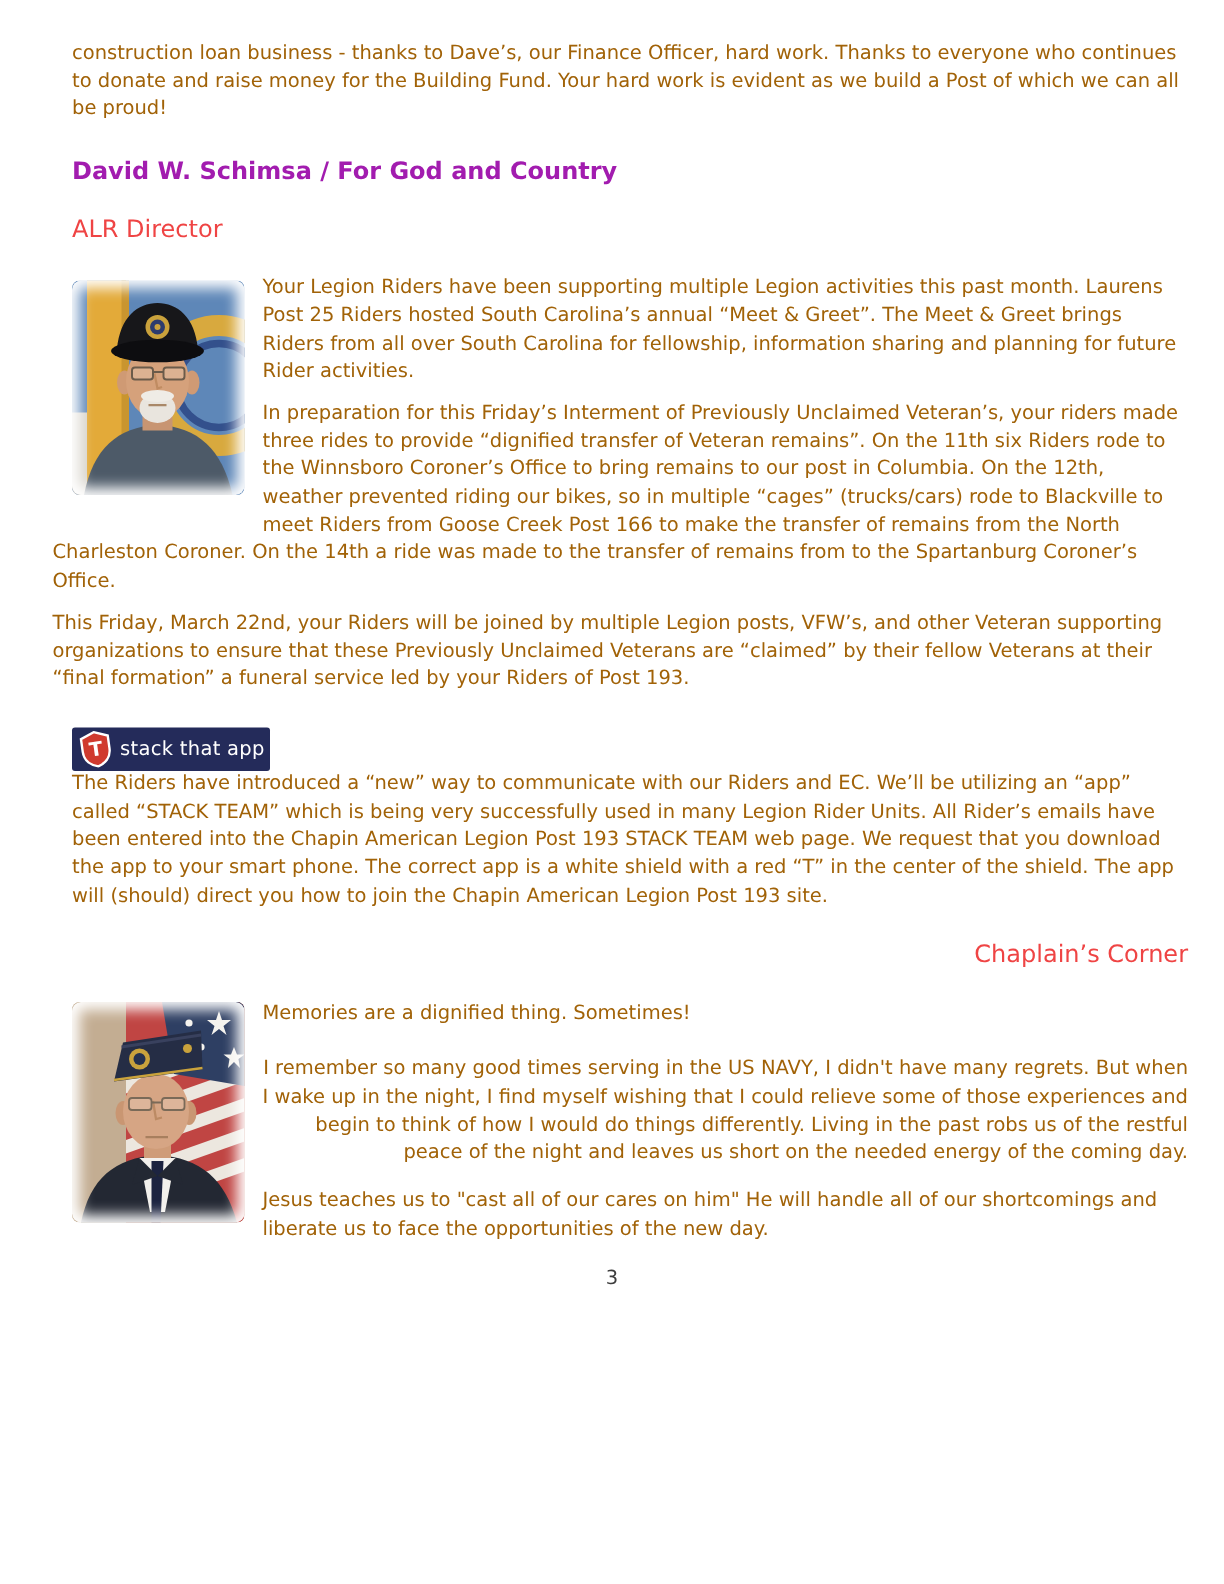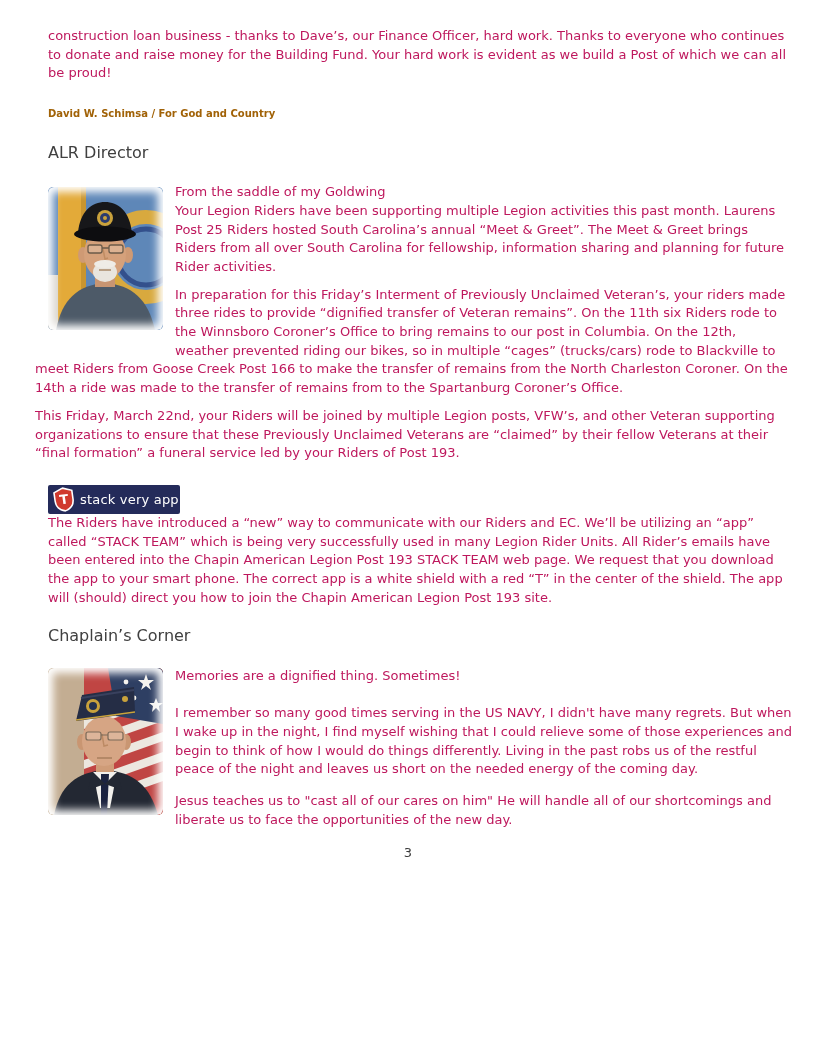--- a/index.html
+++ b/index.html
@@ -2,34 +2,34 @@
 <html><head>
 <meta charset="utf-8">
 <style>
   html,body { margin:0; padding:0; background:#fff; }
   .page {
     position:relative; width:816px; height:1056px; box-sizing:border-box;
     padding:27px 24px 0 35px; background:#ffffff; overflow:hidden;
     font-family:"DejaVu Sans","Liberation Sans",sans-serif;
   }
   p, h2, div { margin:0; padding:0; }
-  .body { font-size:13px; line-height:18.7px; color:#be185d; }
+  .body { font-size:13px; line-height:18.7px; color:#a16207; }
   .ind  { margin-left:13px; }
-  .sig  { font-size:10px; line-height:19px; font-weight:bold; color:#a16207; }
-  .heading { font-size:16px; line-height:19px; font-weight:normal; color:#404040; }
+  .sig  { font-size:16px; line-height:19px; font-weight:bold; color:#a21caf; }
+  .heading { font-size:16px; line-height:19px; font-weight:normal; color:#ef4444; }
 
   .mt-sig-david { margin-top:21px; }
   .mt-alr-head  { margin-top:20px; }
   .mt-flow-alr  { margin-top:21px; }
   .mt-para      { margin-top:9px; }
   .mt-para4     { }
   .mt-sig-tom   { margin-top:20px; }
-  .mt-chap-head { margin-top:19px; }
+  .mt-chap-head { margin-top:19px;text-align:right; }
   .mt-flow-chap { margin-top:22px; }
-  .mt-mem-para  { margin-top:18px; }
+  .mt-mem-para  { margin-top:18px;text-align:right; }
   .mt-jesus     { margin-top:13px; }
 
   .photo { float:left; position:relative; overflow:hidden; border-radius:5px; }
   .photo::after {
     content:""; position:absolute; inset:0; pointer-events:none;
     box-shadow: inset 0 0 9px 5px #ffffff; border-radius:6px;
   }
   .photo-alr  { width:115px; height:143px; margin:4px 12px 12px 13px; }
   .photo-chap { width:115px; height:147px; margin:1px 12px 14px 13px; }
   .photo svg { display:block; }
@@ -77,33 +77,32 @@
         <rect x="40" y="58" width="14" height="8" rx="2" fill="rgba(255,255,255,0.18)" stroke="#6b5b4a" stroke-width="1.3"></rect>
         <rect x="61" y="58" width="14" height="8" rx="2" fill="rgba(255,255,255,0.18)" stroke="#6b5b4a" stroke-width="1.3"></rect>
         <line x1="54" y1="61" x2="61" y2="61" stroke="#6b5b4a" stroke-width="1.3"></line>
         <path d="M30,46 C32,24 44,15 57,15 C70,15 82,24 84,46 C72,41 42,41 30,46 Z" fill="#17171a"></path>
         <ellipse cx="57" cy="47" rx="31" ry="7.5" fill="#0d0d10"></ellipse>
         <circle cx="57" cy="31" r="8" fill="#caa23c"></circle>
         <circle cx="57" cy="31" r="5" fill="#2c3c6e"></circle>
         <circle cx="57" cy="31" r="2" fill="#caa23c"></circle>
       </svg>
     </div>
-    <div class="body">From the saddle of my Goldwing</div>
     <p class="body">Your Legion Riders have been supporting multiple Legion activities this past month. Laurens Post 25 Riders hosted South Carolina’s annual “Meet &amp; Greet”. The Meet &amp; Greet brings Riders from all over South Carolina for fellowship, information sharing and planning for future Rider activities.</p>
     <p class="body mt-para">In preparation for this Friday’s Interment of Previously Unclaimed Veteran’s, your riders made three rides to provide “dignified transfer of Veteran remains”. On the 11th six Riders rode to the Winnsboro Coroner’s Office to bring remains to our post in Columbia. On the 12th, weather prevented riding our bikes, so in multiple “cages” (trucks/cars) rode to Blackville to meet Riders from Goose Creek Post 166 to make the transfer of remains from the North Charleston Coroner. On the 14th a ride was made to the transfer of remains from to the Spartanburg Coroner’s Office.</p>
   </div>
 
   <p class="body mt-para">This Friday, March 22nd, your Riders will be joined by multiple Legion posts, VFW’s, and other Veteran supporting organizations to ensure that these Previously Unclaimed Veterans are “claimed” by their fellow Veterans at their “final formation” a funeral service led by your Riders of Post 193.</p>
 
   <div class="stack-logo">
     <svg width="22" height="25" viewBox="0 0 22 25" xmlns="http://www.w3.org/2000/svg" style="transform:rotate(-8deg)">
       <path d="M11,1 L20,4.5 V13 C20,19.5 15.5,22.8 11,24 C6.5,22.8 2,19.5 2,13 V4.5 Z" fill="#d03a2e" stroke="#ffffff" stroke-width="1.6"></path>
       <text x="11" y="17" text-anchor="middle" font-family="DejaVu Sans, sans-serif" font-size="13" font-weight="bold" fill="#ffffff">T</text>
     </svg>
-    <span class="brand"><b>stack</b><span> very app</span></span>
+    <span class="brand"><b>stack</b><span> that app</span></span>
   </div>
 
   <p class="body ind mt-para4">The Riders have introduced a “new” way to communicate with our Riders and EC.  We’ll be utilizing an “app” called “STACK TEAM” which is being very successfully used in many Legion Rider Units.  All Rider’s emails have been entered into the Chapin American Legion Post 193 STACK TEAM web page.  We request that you download the app to your smart phone.  The correct app is a white shield with a red “T” in the center of the shield.  The app will (should) direct you how to join the Chapin American Legion Post 193 site.</p>
 
 
   <h2 class="heading ind mt-chap-head">Chaplain’s Corner</h2>
 
   <div class="mt-flow-chap">
     <div class="photo photo-chap">
       <svg width="115" height="147" viewBox="0 0 115 147" xmlns="http://www.w3.org/2000/svg">

